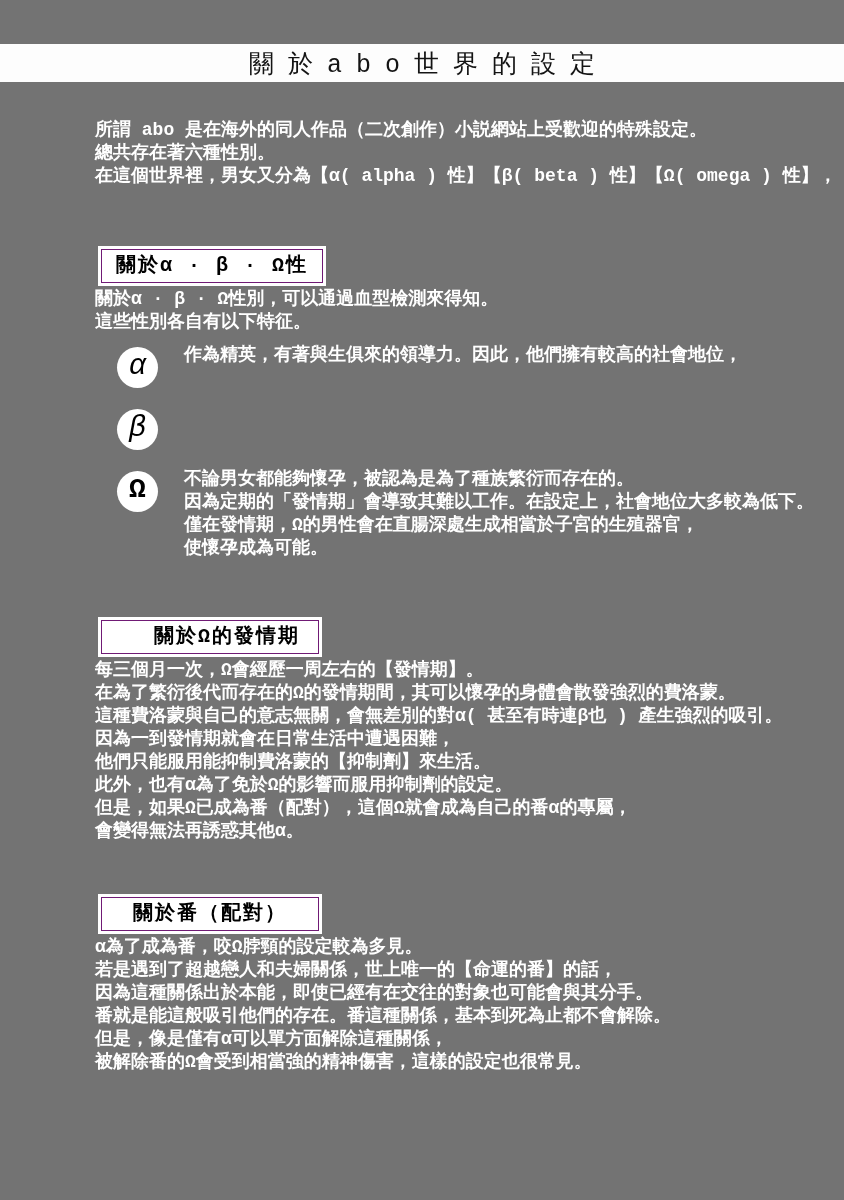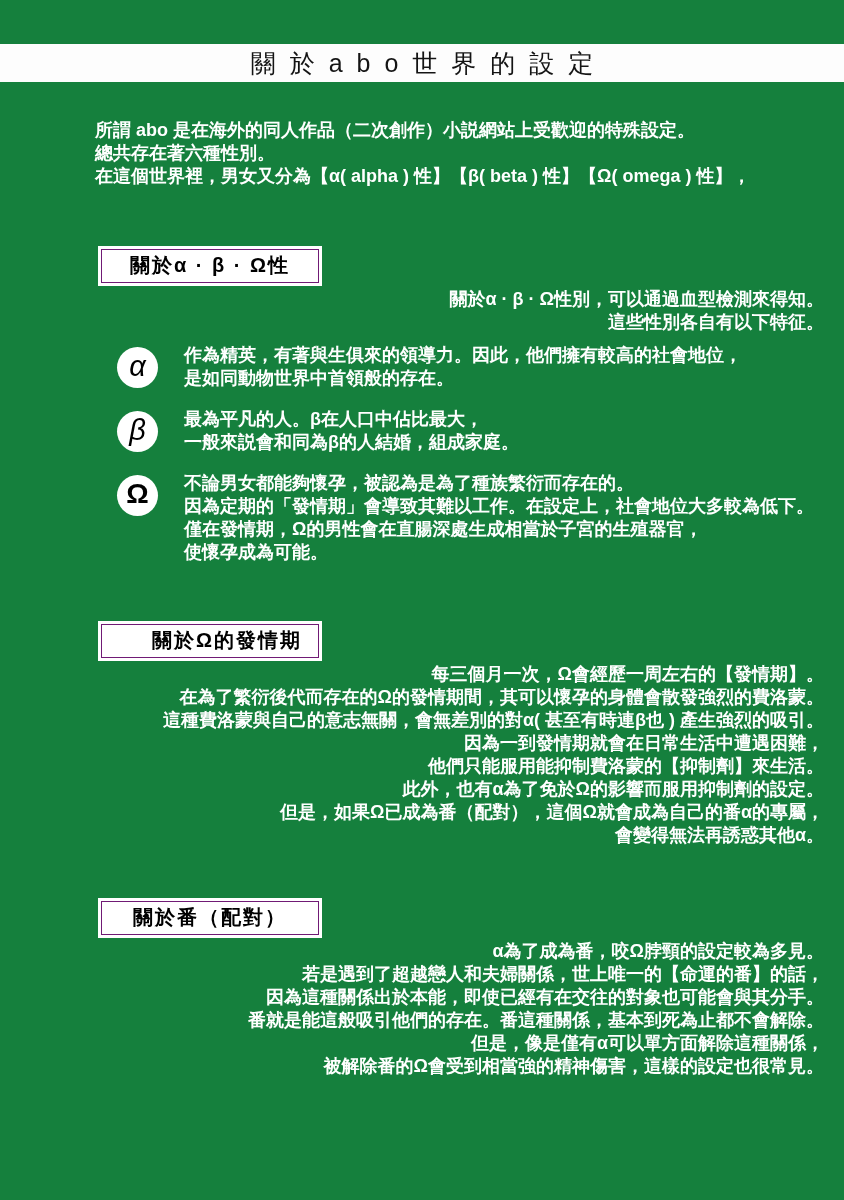--- a/index.html
+++ b/index.html
@@ -1,23 +1,23 @@
 <!DOCTYPE html>
 <html><head>
 <meta charset="utf-8">
 <style>
   * { box-sizing: border-box; }
   html, body { margin: 0; padding: 0; background: #000; }
   .page {
     position: relative;
     width: 844px;
     height: 1200px;
-    background: #15803d;
+    background: #737373;
     overflow: hidden;
-    font-family: Liberation Sans, sans-serif;
+    font-family: Liberation Mono, monospace;
   }
   
   .title-band {
     position: absolute;
     top: 44px; left: 0;
     width: 844px; height: 38px;
     background: #fdfdfd;
     display: flex; align-items: center; justify-content: center;
   }
   .title-band .page-title {
@@ -55,21 +55,21 @@
     border: 1px solid #701a75;
     box-shadow: 0 0 0 3px #fff;
     padding: 2px 14px 3px;
     font-size: 20px;
     letter-spacing: 2px;
     line-height: 27px;
   }
   .section-heat .heading-box { margin-top: 60px; padding-left: 48px; }
   .section-pair .heading-box { margin-top: 54px; }
 
-  .section-body { margin-top: 5px; text-align: right; }
+  .section-body { margin-top: 5px; }
 
   
   .type-list { margin-top: 10px; }
   .type-row {
     display: flex;
     align-items: flex-start;
     margin-top: 18px;
   }
   .type-row:first-child { margin-top: 0; }
   .type-symbol {
@@ -113,30 +113,25 @@
         <div class="line">關於α ·  β ·  Ω性別，可以通過血型檢測來得知。</div>
         <div class="line">這些性別各自有以下特征。</div>
       </div>
 
       <div class="type-list">
 
         <div class="type-row">
           <div class="type-symbol">α</div>
           <div class="type-text">
             <div class="line">作為精英，有著與生俱來的領導力。因此，他們擁有較高的社會地位，</div>
-            <div class="line">是如同動物世界中首領般的存在。</div>
           </div>
         </div>
 
         <div class="type-row">
           <div class="type-symbol">β</div>
-          <div class="type-text">
-            <div class="line">最為平凡的人。β在人口中佔比最大，</div>
-            <div class="line">一般來説會和同為β的人結婚，組成家庭。</div>
-          </div>
         </div>
 
         <div class="type-row">
           <div class="type-symbol upright">Ω</div>
           <div class="type-text">
             <div class="line">不論男女都能夠懷孕，被認為是為了種族繁衍而存在的。</div>
             <div class="line">因為定期的「發情期」會導致其難以工作。在設定上，社會地位大多較為低下。</div>
             <div class="line">僅在發情期，Ω的男性會在直腸深處生成相當於子宮的生殖器官，</div>
             <div class="line">使懷孕成為可能。</div>
           </div>

